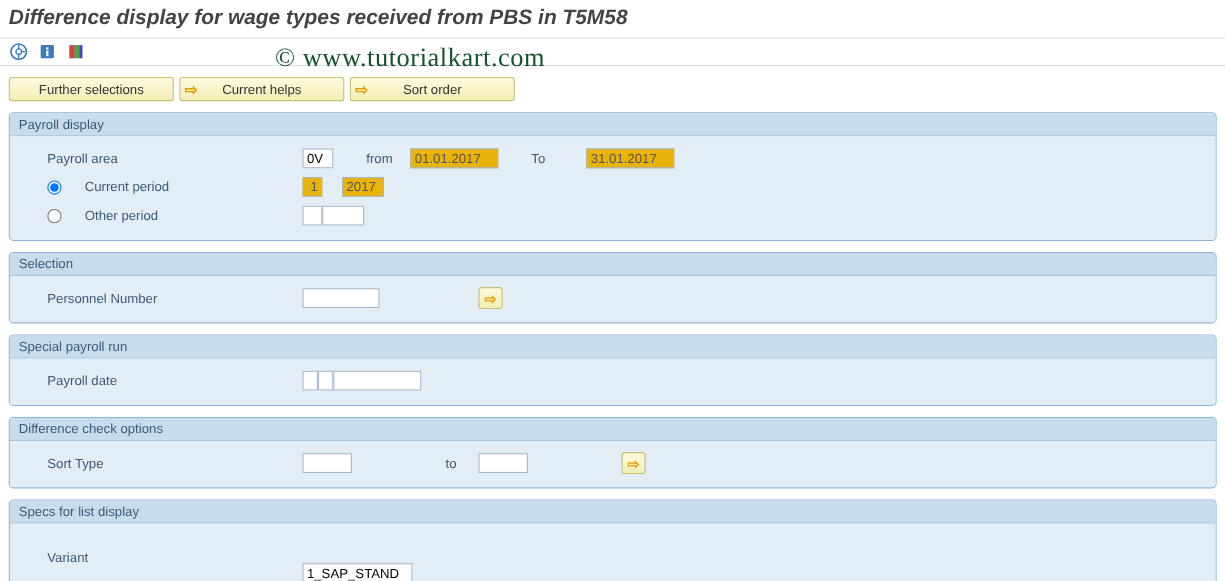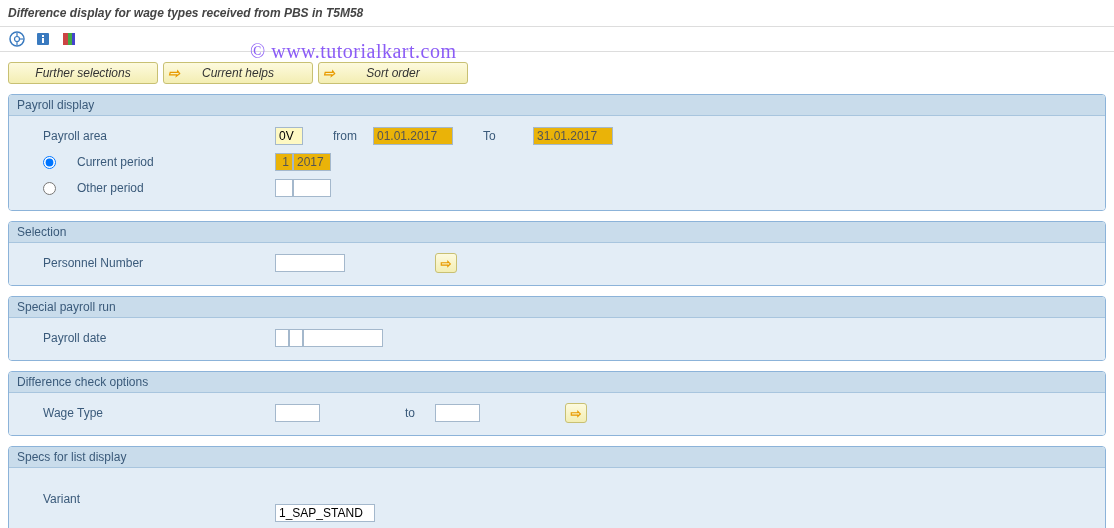--- a/index.html
+++ b/index.html
@@ -1,34 +1,34 @@
 <!DOCTYPE html>
 <html><head>
   <meta charset="utf-8">
   <style>
     * { box-sizing: border-box; margin: 0; padding: 0; }
     body { font-family: Arial, sans-serif; font-size: 12px; background: #fff; color: #333; width: 1114px; }
-    .title-bar { font-weight: bold; font-style: italic; font-size: 12px; padding: 6px 8px; color: #444; }
+    .title-bar { font-weight: bold; font-style: italic; font-size: 19px; padding: 6px 8px; color: #444; }
     .toolbar-row { padding: 3px 8px; border-top: 1px solid #ddd; border-bottom: 1px solid #ddd; display: flex; gap: 8px; align-items: center; }
     .tool-icon { width: 18px; height: 18px; display: flex; align-items: center; justify-content: center; cursor: pointer; }
-    .watermark { position: absolute; left: 250px; top: 40px; color: #8b5cf6; font-size: 20px; pointer-events: none; font-family: 'Times New Roman', serif; letter-spacing: 0.5px; }
+    .watermark { position: absolute; left: 250px; top: 40px; color: #14532d; font-size: 24px; pointer-events: none; font-family: 'Times New Roman', serif; letter-spacing: 0.5px; }
     .content-area { padding: 10px 8px 20px 8px; }
     .btn-row { display: flex; gap: 5px; margin-bottom: 10px; }
     .sap-btn { background: linear-gradient(#fdfade, #f3eeb3); border: 1px solid #c8c073; border-radius: 3px; height: 22px; display: flex; align-items: center; padding: 0 10px; cursor: pointer; position: relative; min-width: 150px; justify-content: center; }
-    .sap-btn.narrow { width: 150px; font-style: italic; }
+    .sap-btn.narrow { width: 150px; }
     .sap-btn .arrow-badge { position: absolute; left: 4px; color: #e89a00; font-weight: bold; font-size: 14px; }
     .section { border: 1px solid #8cb3d9; border-radius: 4px; margin-bottom: 10px; overflow: hidden; }
     .section-header { background: #c9dceb; padding: 3px 8px; font-size: 12px; color: #3a5a7a; border-bottom: 1px solid #a8c5de; }
     .section-body { background: #e3edf6; padding: 8px 26px; }
     .row { display: flex; align-items: center; min-height: 24px; margin-bottom: 2px; }
     .label-col { width: 240px; padding-left: 8px; color: #3a5a7a; }
     .radio-label { display: flex; align-items: center; gap: 21px; color: #3a5a7a; }
     .sap-input { border: 1px solid #a4b8cc; background: #fff; height: 18px; padding: 0 3px; font-size: 12px; font-family: inherit; }
     .sap-input.ro { background: #eab308; color: #555; }
-    .sap-input.hl { background: #fef9c3; }
+    .sap-input.hl { background: #ffffff; }
     .arrow-btn { width: 22px; height: 20px; background: linear-gradient(#fdfade, #f3eeb3); border: 1px solid #c8c073; border-radius: 3px; display: flex; align-items: center; justify-content: center; cursor: pointer; color: #e89a00; font-size: 13px; font-weight: bold; }
     svg { display: block; }
   </style>
 </head>
 <body>
 
 <div class="title-bar">Difference display for wage types received from PBS in T5M58</div>
 
 <div class="toolbar-row">
   <div class="tool-icon">
@@ -89,21 +89,21 @@
         <input class="sap-input ro" style="width: 80px;" readonly="" value="31.01.2017">
       </div>
       <div class="row">
         <div class="label-col">
           <label class="radio-label">
             <input type="radio" name="period" checked="" style="">
             <span>Current period</span>
           </label>
         </div>
         <input class="sap-input ro" style="width: 18px; text-align: right;" readonly="" value="1">
-        <input class="sap-input ro" style="width: 38px;" readonly="" value="2017">
+        <input class="sap-input ro" style="width: 38px; margin-left: 18px;" readonly="" value="2017">
       </div>
       <div class="row">
         <div class="label-col">
           <label class="radio-label">
             <input type="radio" name="period" style="">
             <span>Other period</span>
           </label>
         </div>
         <input class="sap-input" style="width: 18px;" value="">
         <input class="sap-input" style="width: 38px;" value="">
@@ -134,21 +134,21 @@
         <input class="sap-input" style="width: 14px;" value="">
         <input class="sap-input" style="width: 80px;" value="">
       </div>
     </div>
   </div>
 
   <div class="section">
     <div class="section-header">Difference check options</div>
     <div class="section-body">
       <div class="row">
-        <div class="label-col">Wage Type</div>
+        <div class="label-col">Sort Type</div>
         <input class="sap-input" style="width: 45px;" value="">
         <span style="width:85px;"></span>
         <span style="width:30px; color:#3a5a7a;">to</span>
         <input class="sap-input" style="width: 45px;" value="">
         <span style="width:85px;"></span>
         <div class="arrow-btn">
           <span>⇨</span>
         </div>
       </div>
     </div>

